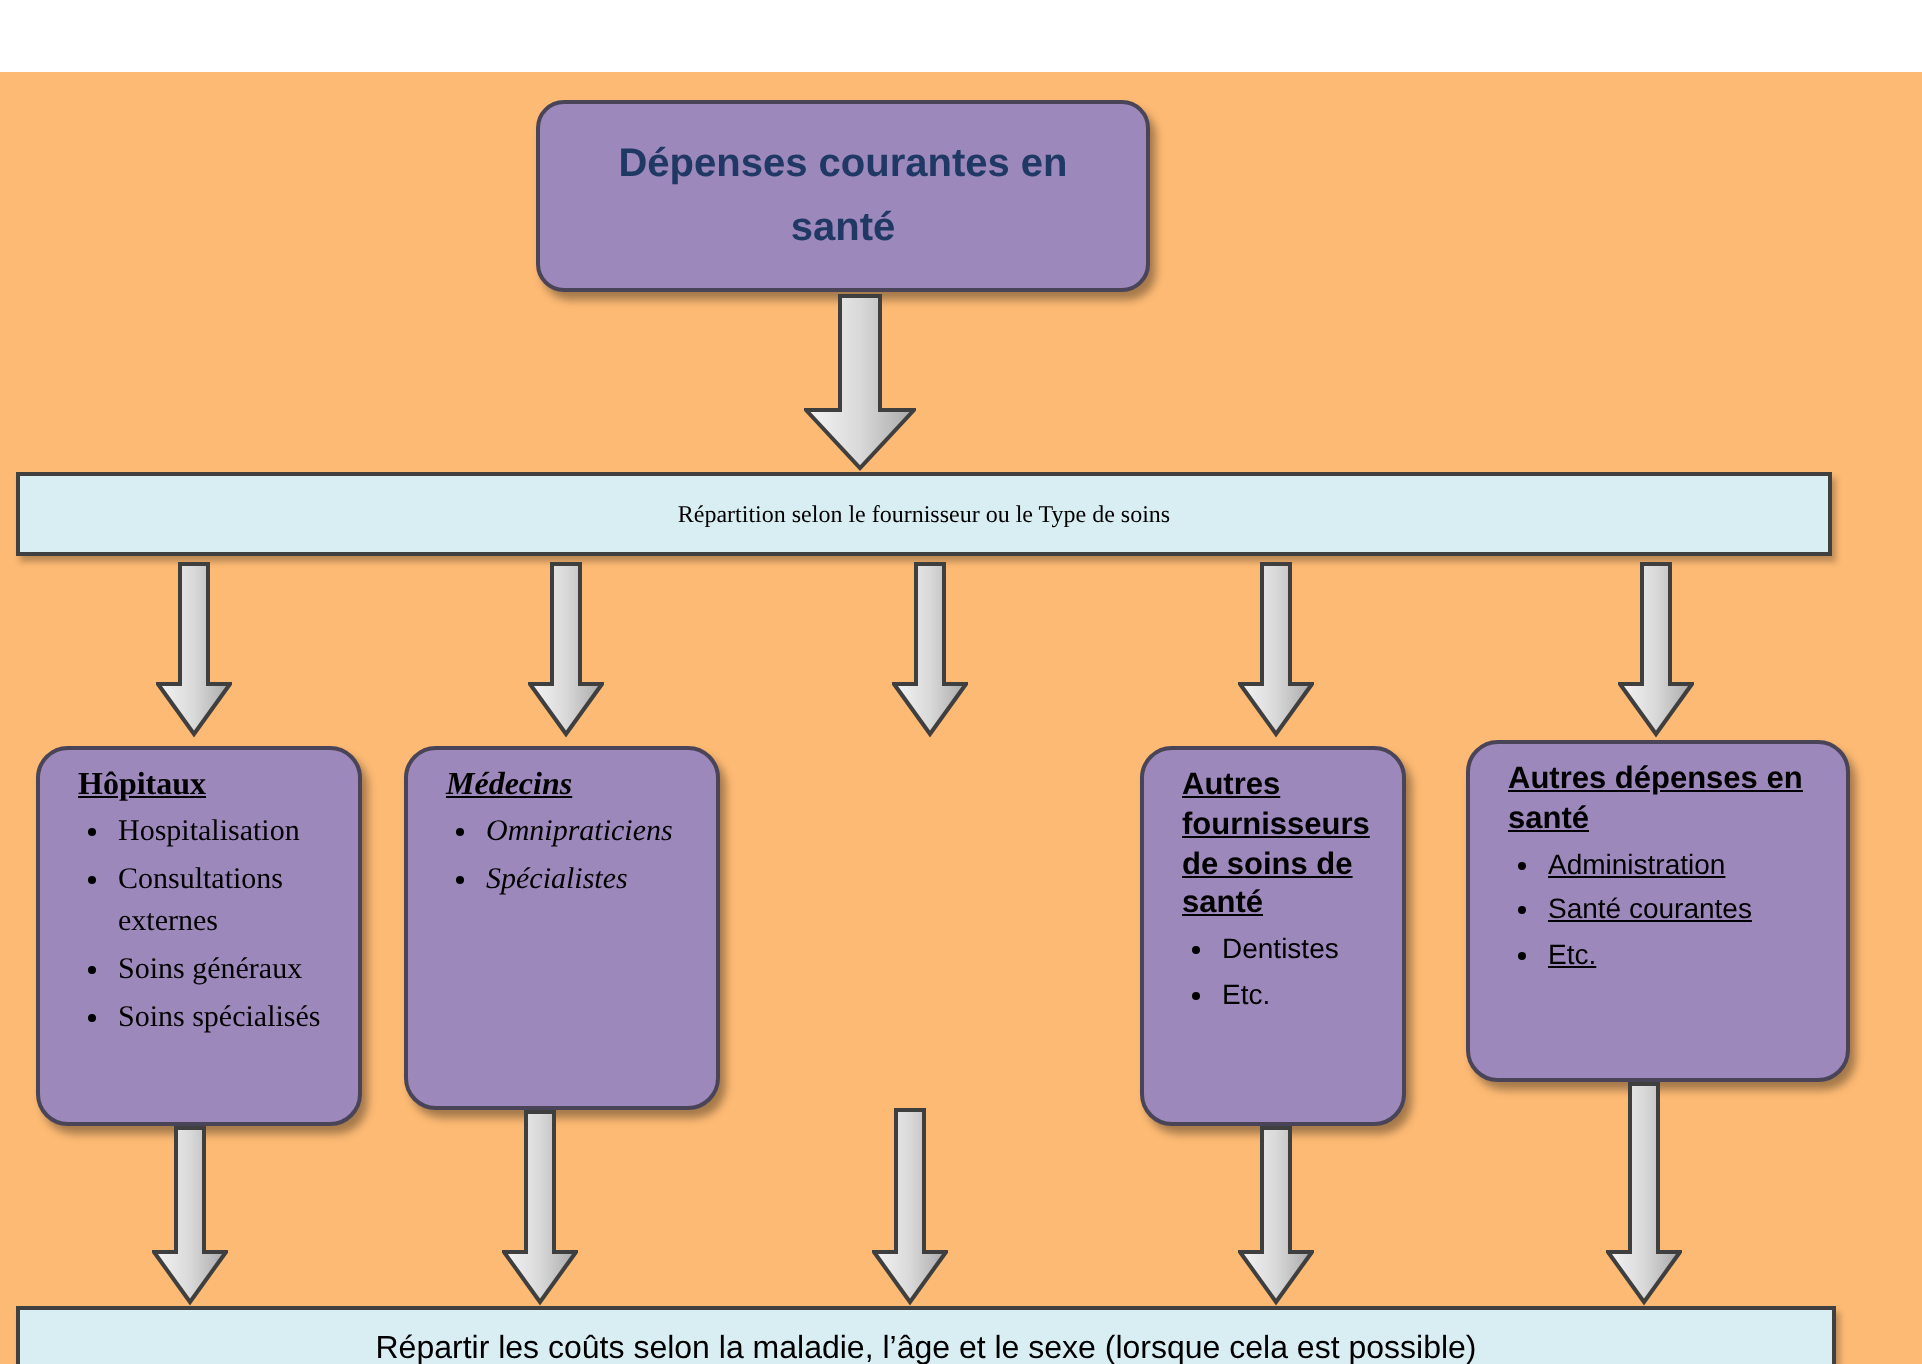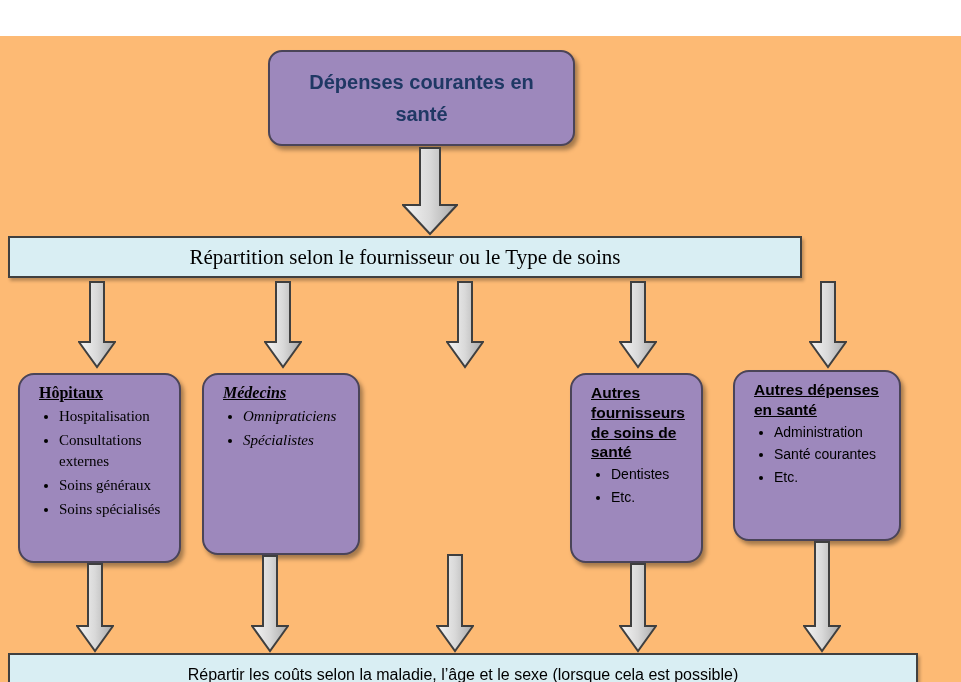--- a/index.html
+++ b/index.html
@@ -32,22 +32,22 @@
   }
   .bar{
     position:absolute;
     background:#d9eef3;
     border:2px solid #404040;
     box-sizing:border-box;
     display:flex;align-items:center;justify-content:center;
     box-shadow:2px 3px 3px rgba(0,0,0,0.25);
     color:#000;
   }
-  .bar-top{left:8px;top:200px;width:794px;height:42px;
-    font-family:"Liberation Serif", serif;font-size:21px;}
+  .bar-top{left:8px;top:200px;width:908px;height:42px;
+    font-family:"Liberation Serif", serif;font-size:12px;}
   .bar-bottom{left:8px;top:617px;width:910px;height:43px;
     font-family:"Liberation Sans", sans-serif;font-size:16px;}
   .arrow{position:absolute;}
   .cat{padding:8px 10px 6px 19px;}
   .cat .hd{
     font-weight:bold;text-decoration:underline;
     font-family:"Liberation Serif", serif;
     font-size:16px;line-height:1.28;margin-bottom:2px;
   }
   .cat ul{
@@ -55,21 +55,21 @@
     font-family:"Liberation Serif", serif;
     font-size:15px;line-height:1.4;
   }
   .cat li{margin-bottom:3px;}
   .cat.sansbox .hd{font-family:"Liberation Sans", sans-serif;font-size:15.5px;}
   .cat.sansbox ul{font-family:"Liberation Sans", sans-serif;font-size:14px;}
   .b1{left:18px;top:337px;width:163px;height:190px;}
   .b2{left:202px;top:337px;width:158px;height:182px;font-style:italic;}
   .b3{left:388px;top:335px;width:160px;height:183px;}
   .b4{left:570px;top:337px;width:133px;height:190px;}
-  .b5{left:733px;top:334px;width:168px;height:171px;}
+  .b5{left:733px;top:334px;width:192px;height:171px;text-decoration:underline;}
   .b5 .hd{font-size:16px;}
 </style>
 </head>
 <body>
 
 <div class="canvas">
 
   <svg width="0" height="0" style="position:absolute" aria-hidden="true">
     <defs>
       <linearGradient id="agrad" x1="0" y1="0" x2="1" y2="0">

